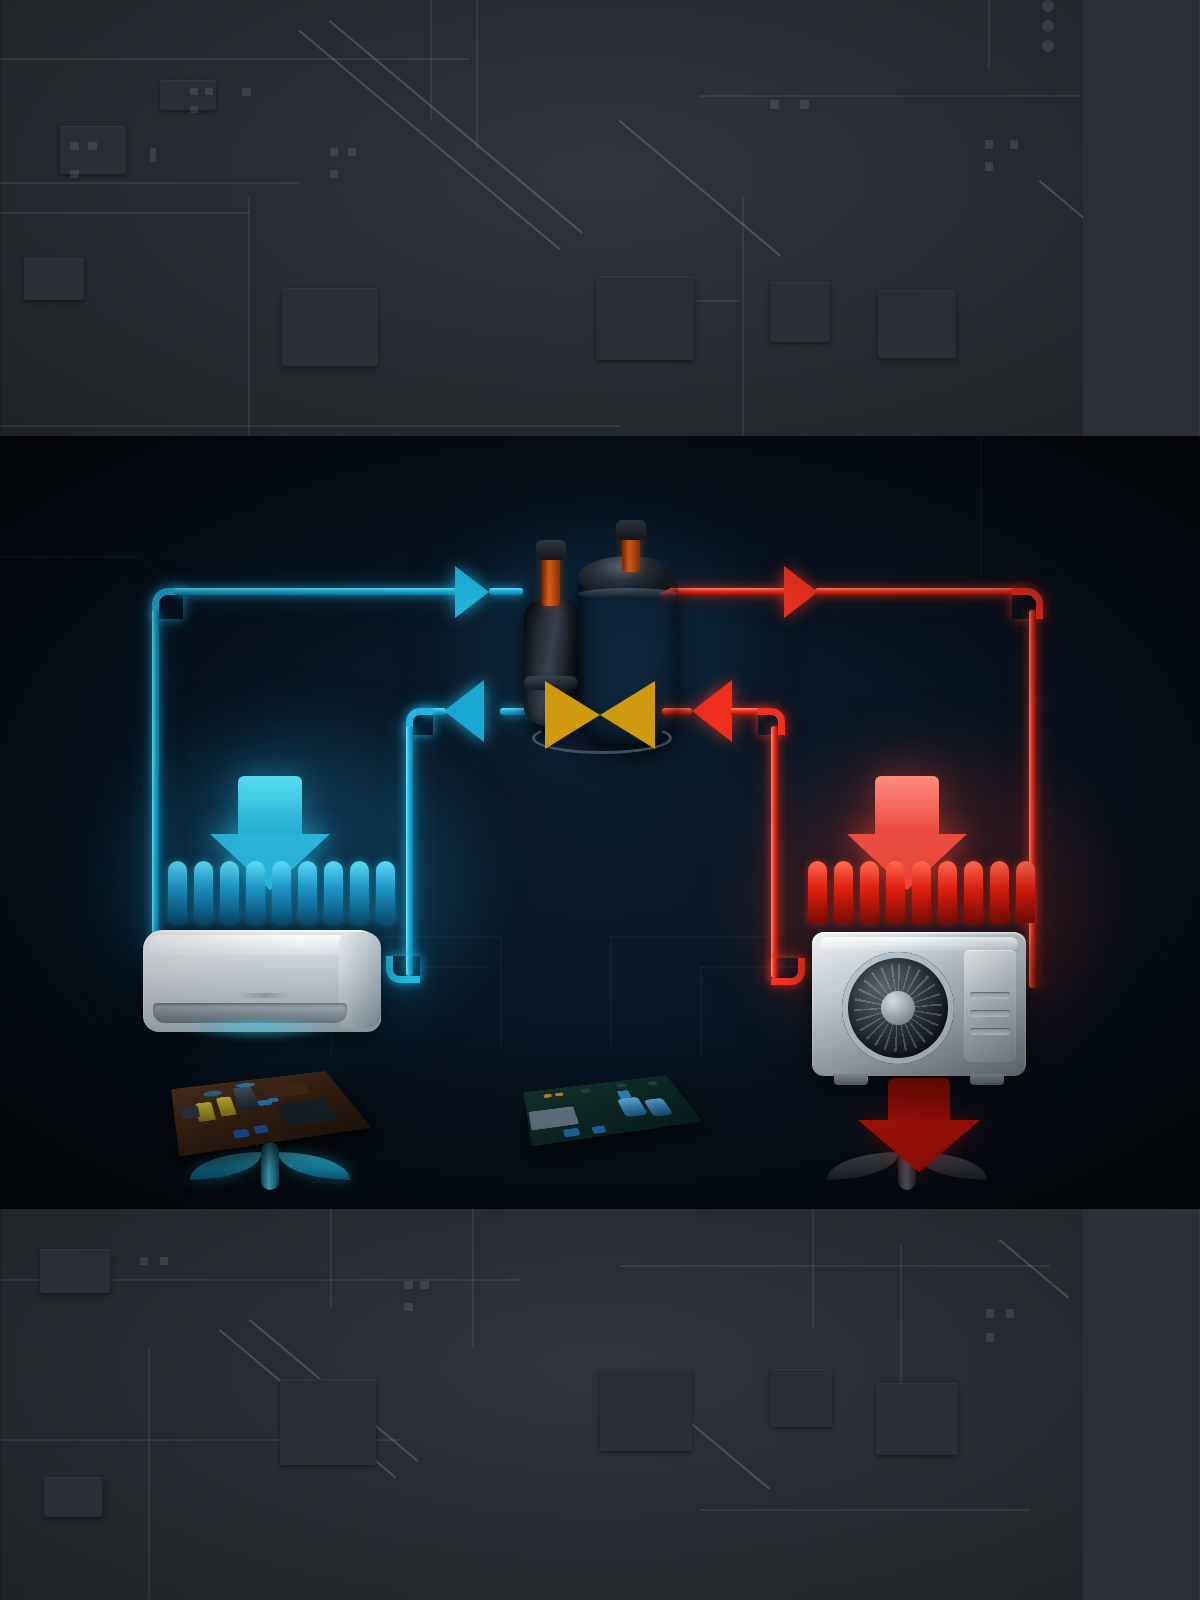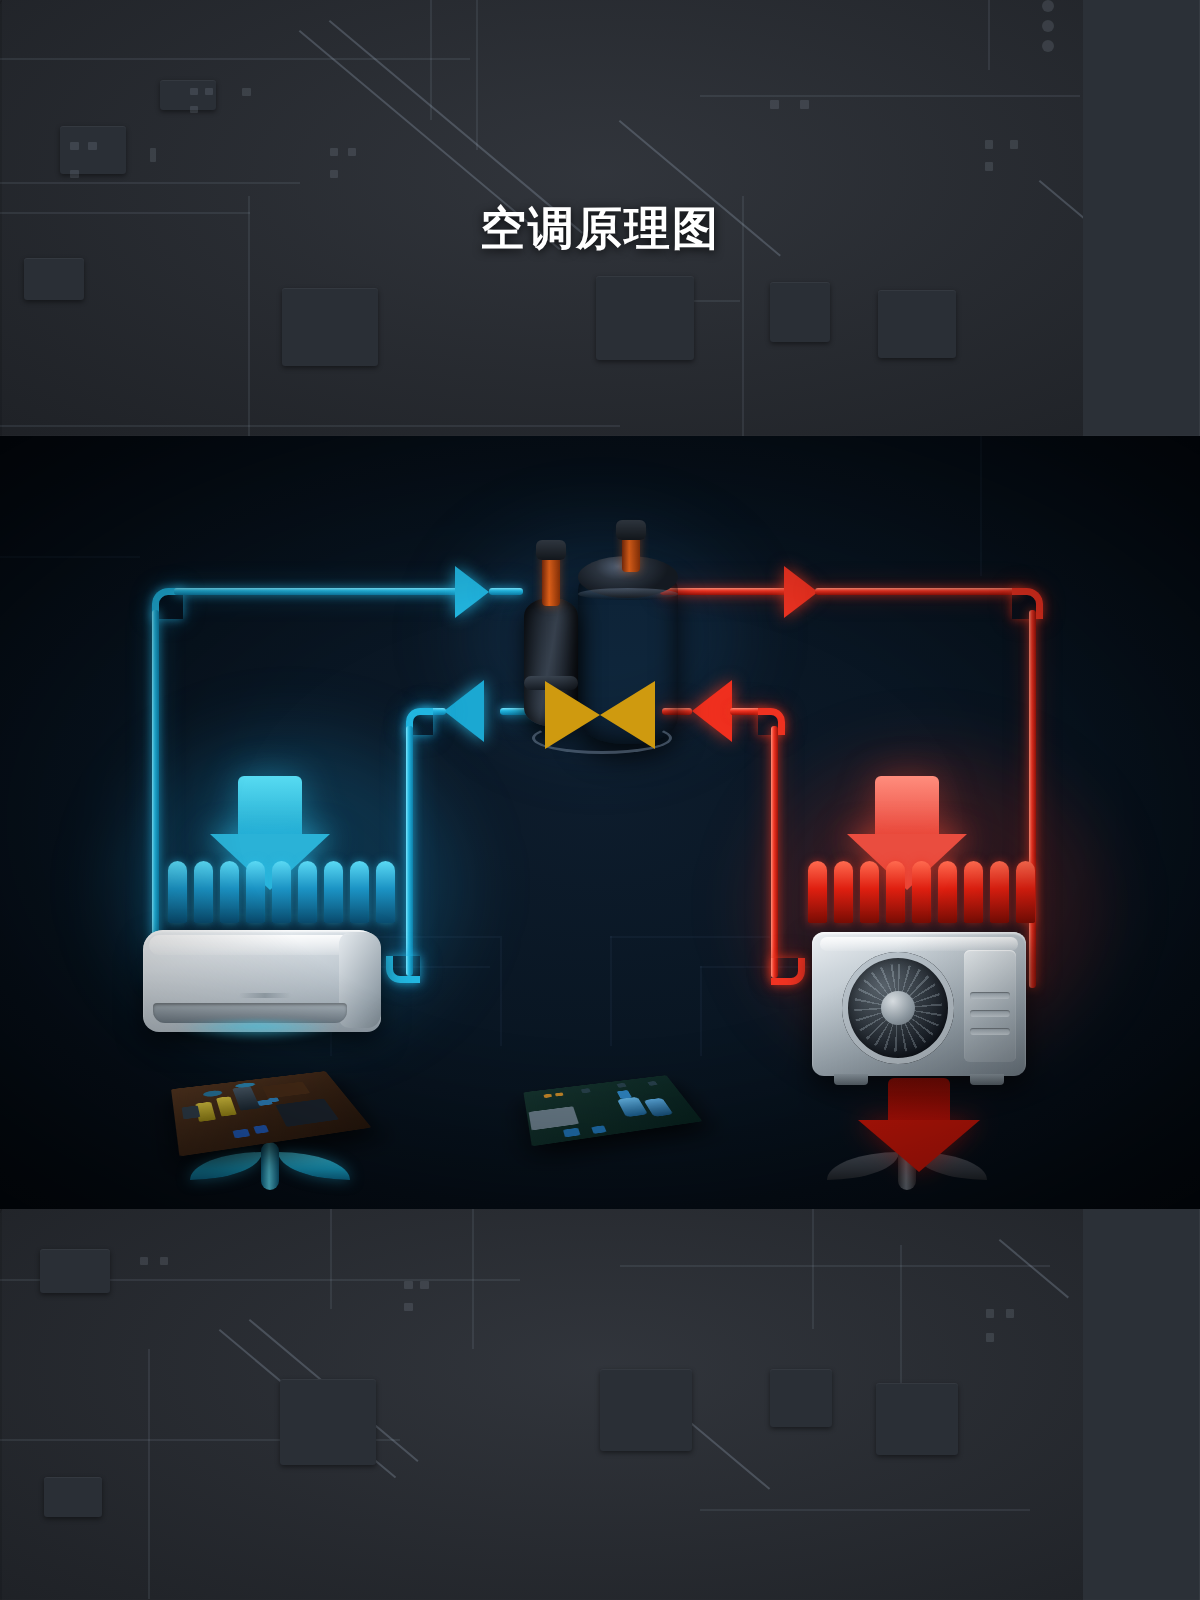--- a/index.html
+++ b/index.html
@@ -236,21 +236,20 @@
     <div class="pad" style="left:800px;top:100px;width:9px;height:9px;"></div>
     <div class="pad" style="left:985px;top:140px;width:8px;height:9px;"></div>
     <div class="pad" style="left:1010px;top:140px;width:8px;height:9px;"></div>
     <div class="pad" style="left:985px;top:162px;width:8px;height:9px;"></div>
     <div class="pad" style="left:1042px;top:0px;width:12px;height:12px;border-radius:50%;"></div>
     <div class="pad" style="left:1042px;top:20px;width:12px;height:12px;border-radius:50%;"></div>
     <div class="pad" style="left:1042px;top:40px;width:12px;height:12px;border-radius:50%;"></div>
     <div class="rightplate"></div>
   </div>
 
-  <div class="title">空调原理图</div>
 
   <div class="stage">
 
     <div class="trace2 h" style="left:0;top:120px;width:140px;"></div>
     <div class="trace2 v" style="left:980px;top:0;height:140px;"></div>
     <div class="trace2 h" style="left:200px;top:500px;width:300px;"></div>
     <div class="trace2 v" style="left:500px;top:500px;height:110px;"></div>
     <div class="trace2 h" style="left:330px;top:530px;width:160px;"></div>
     <div class="trace2 v" style="left:330px;top:530px;height:90px;"></div>
     <div class="trace2 h" style="left:610px;top:500px;width:160px;"></div>

